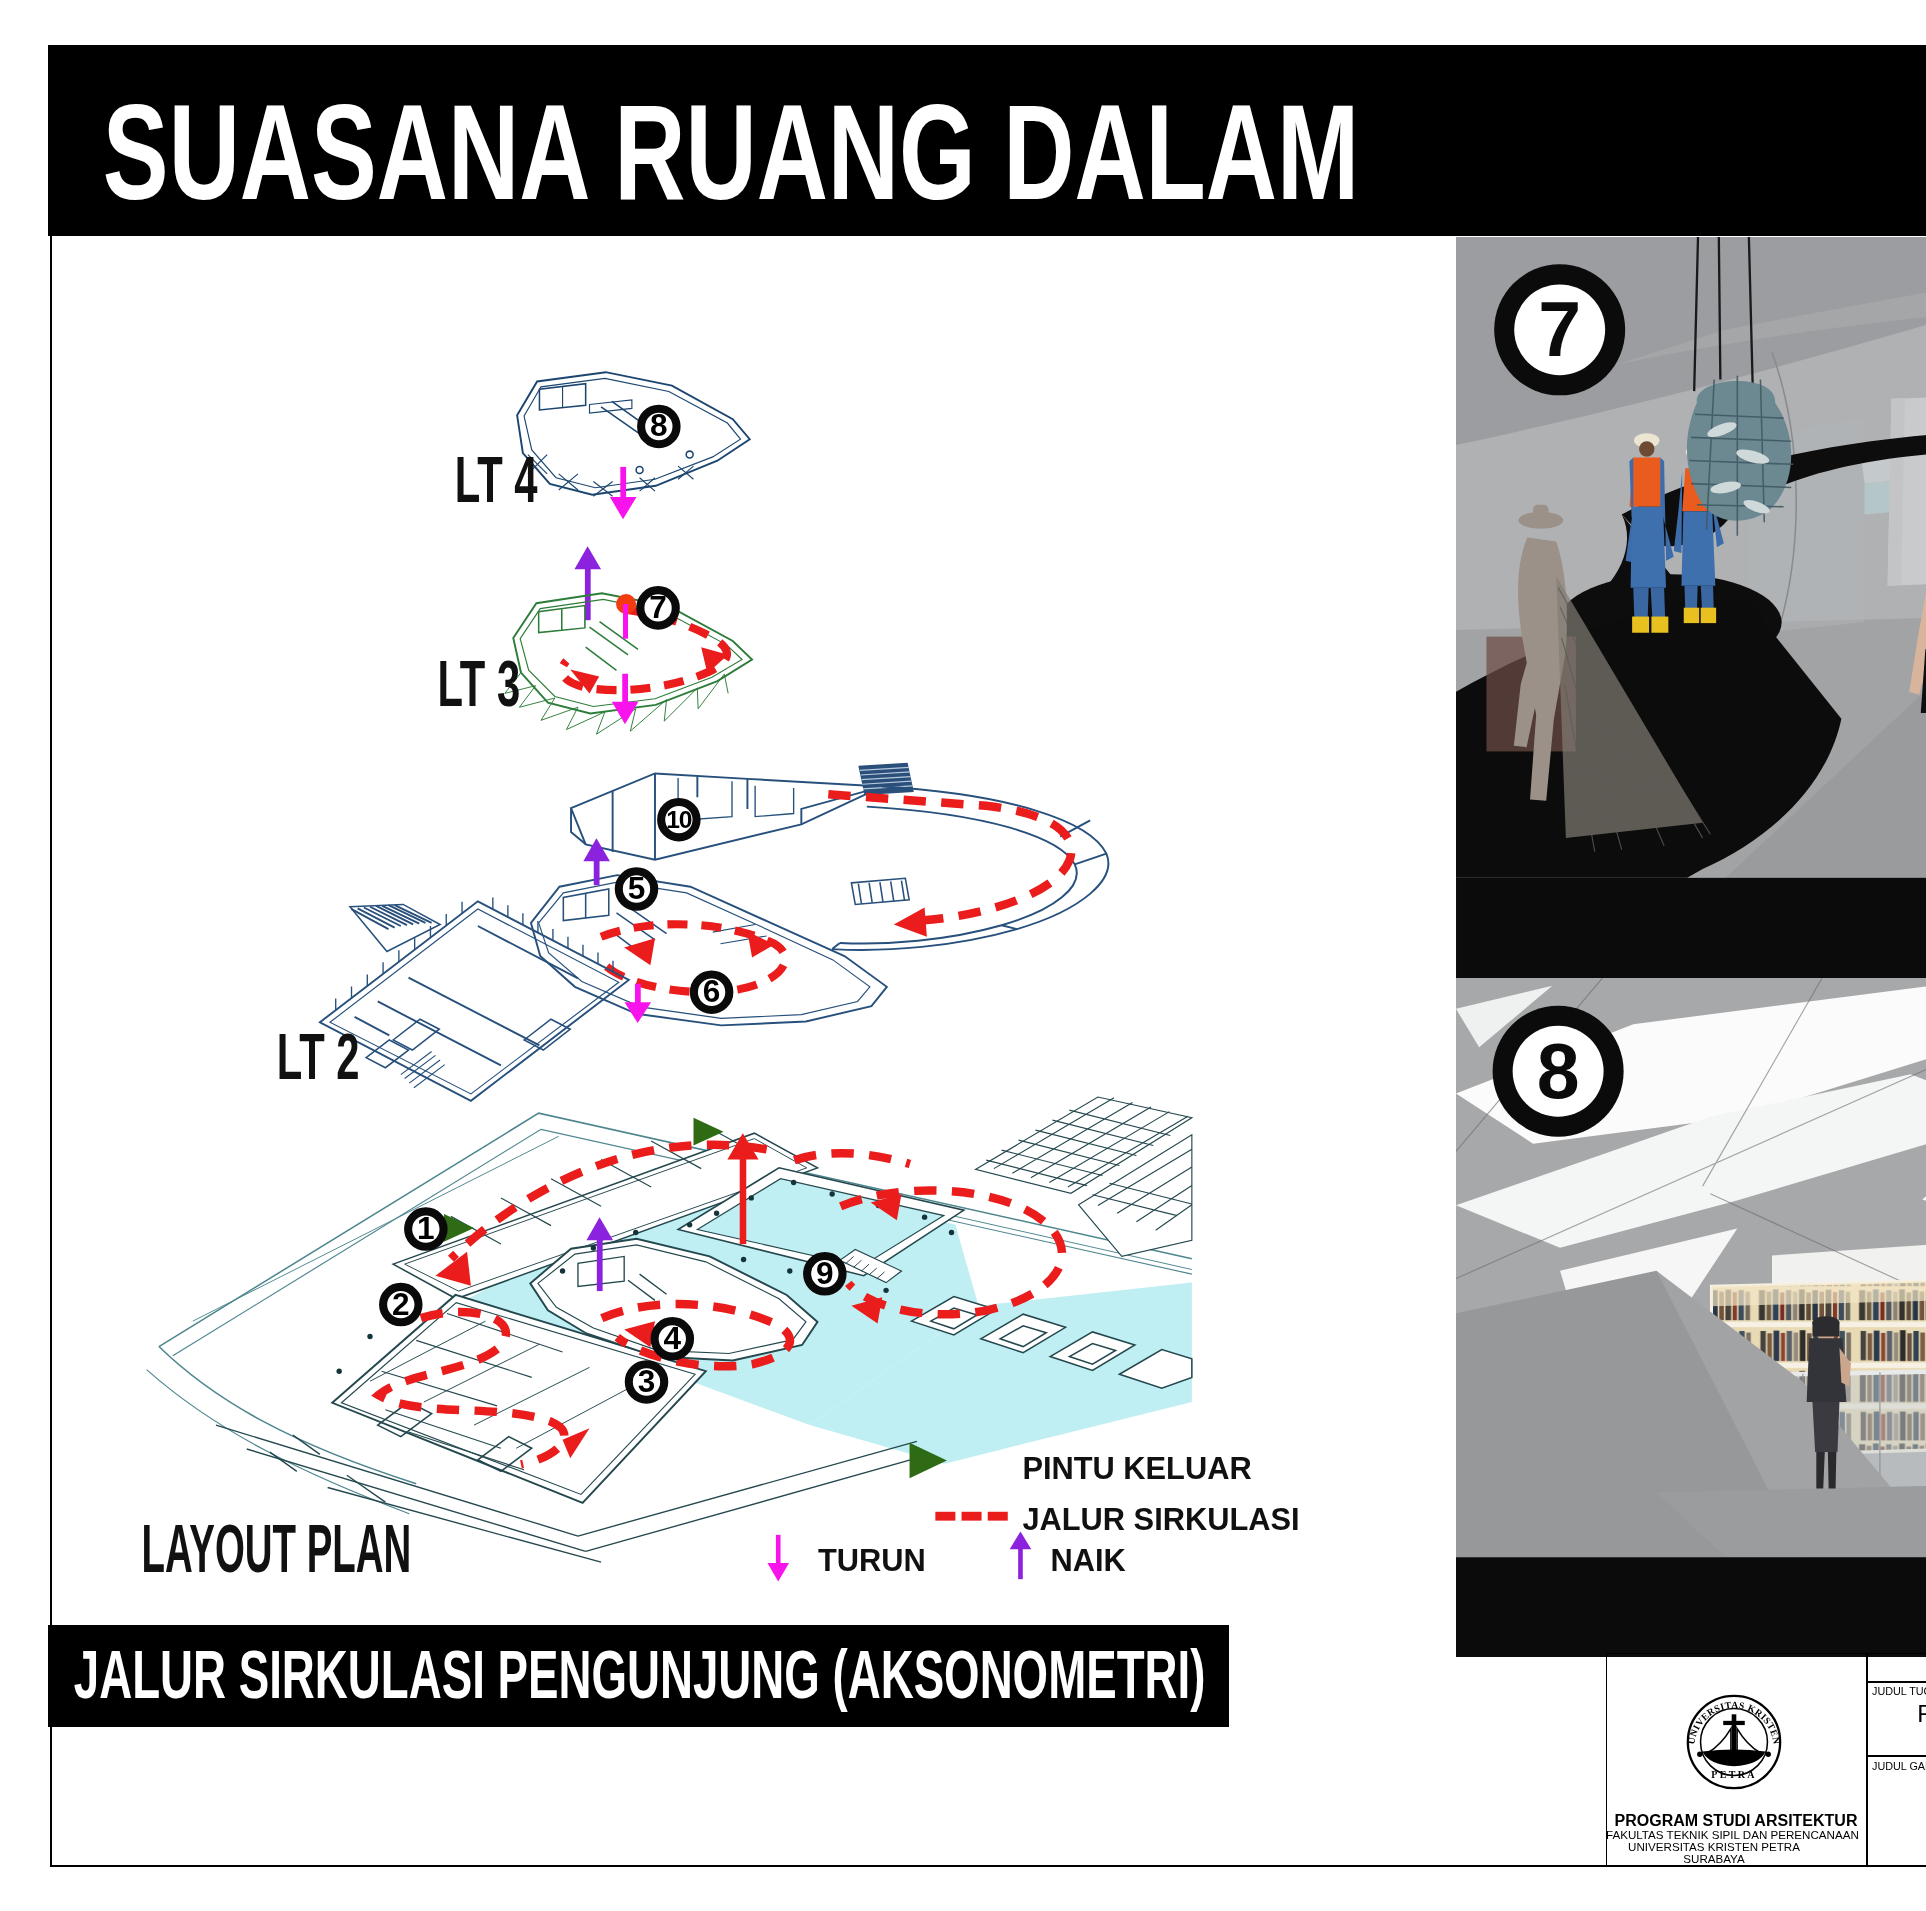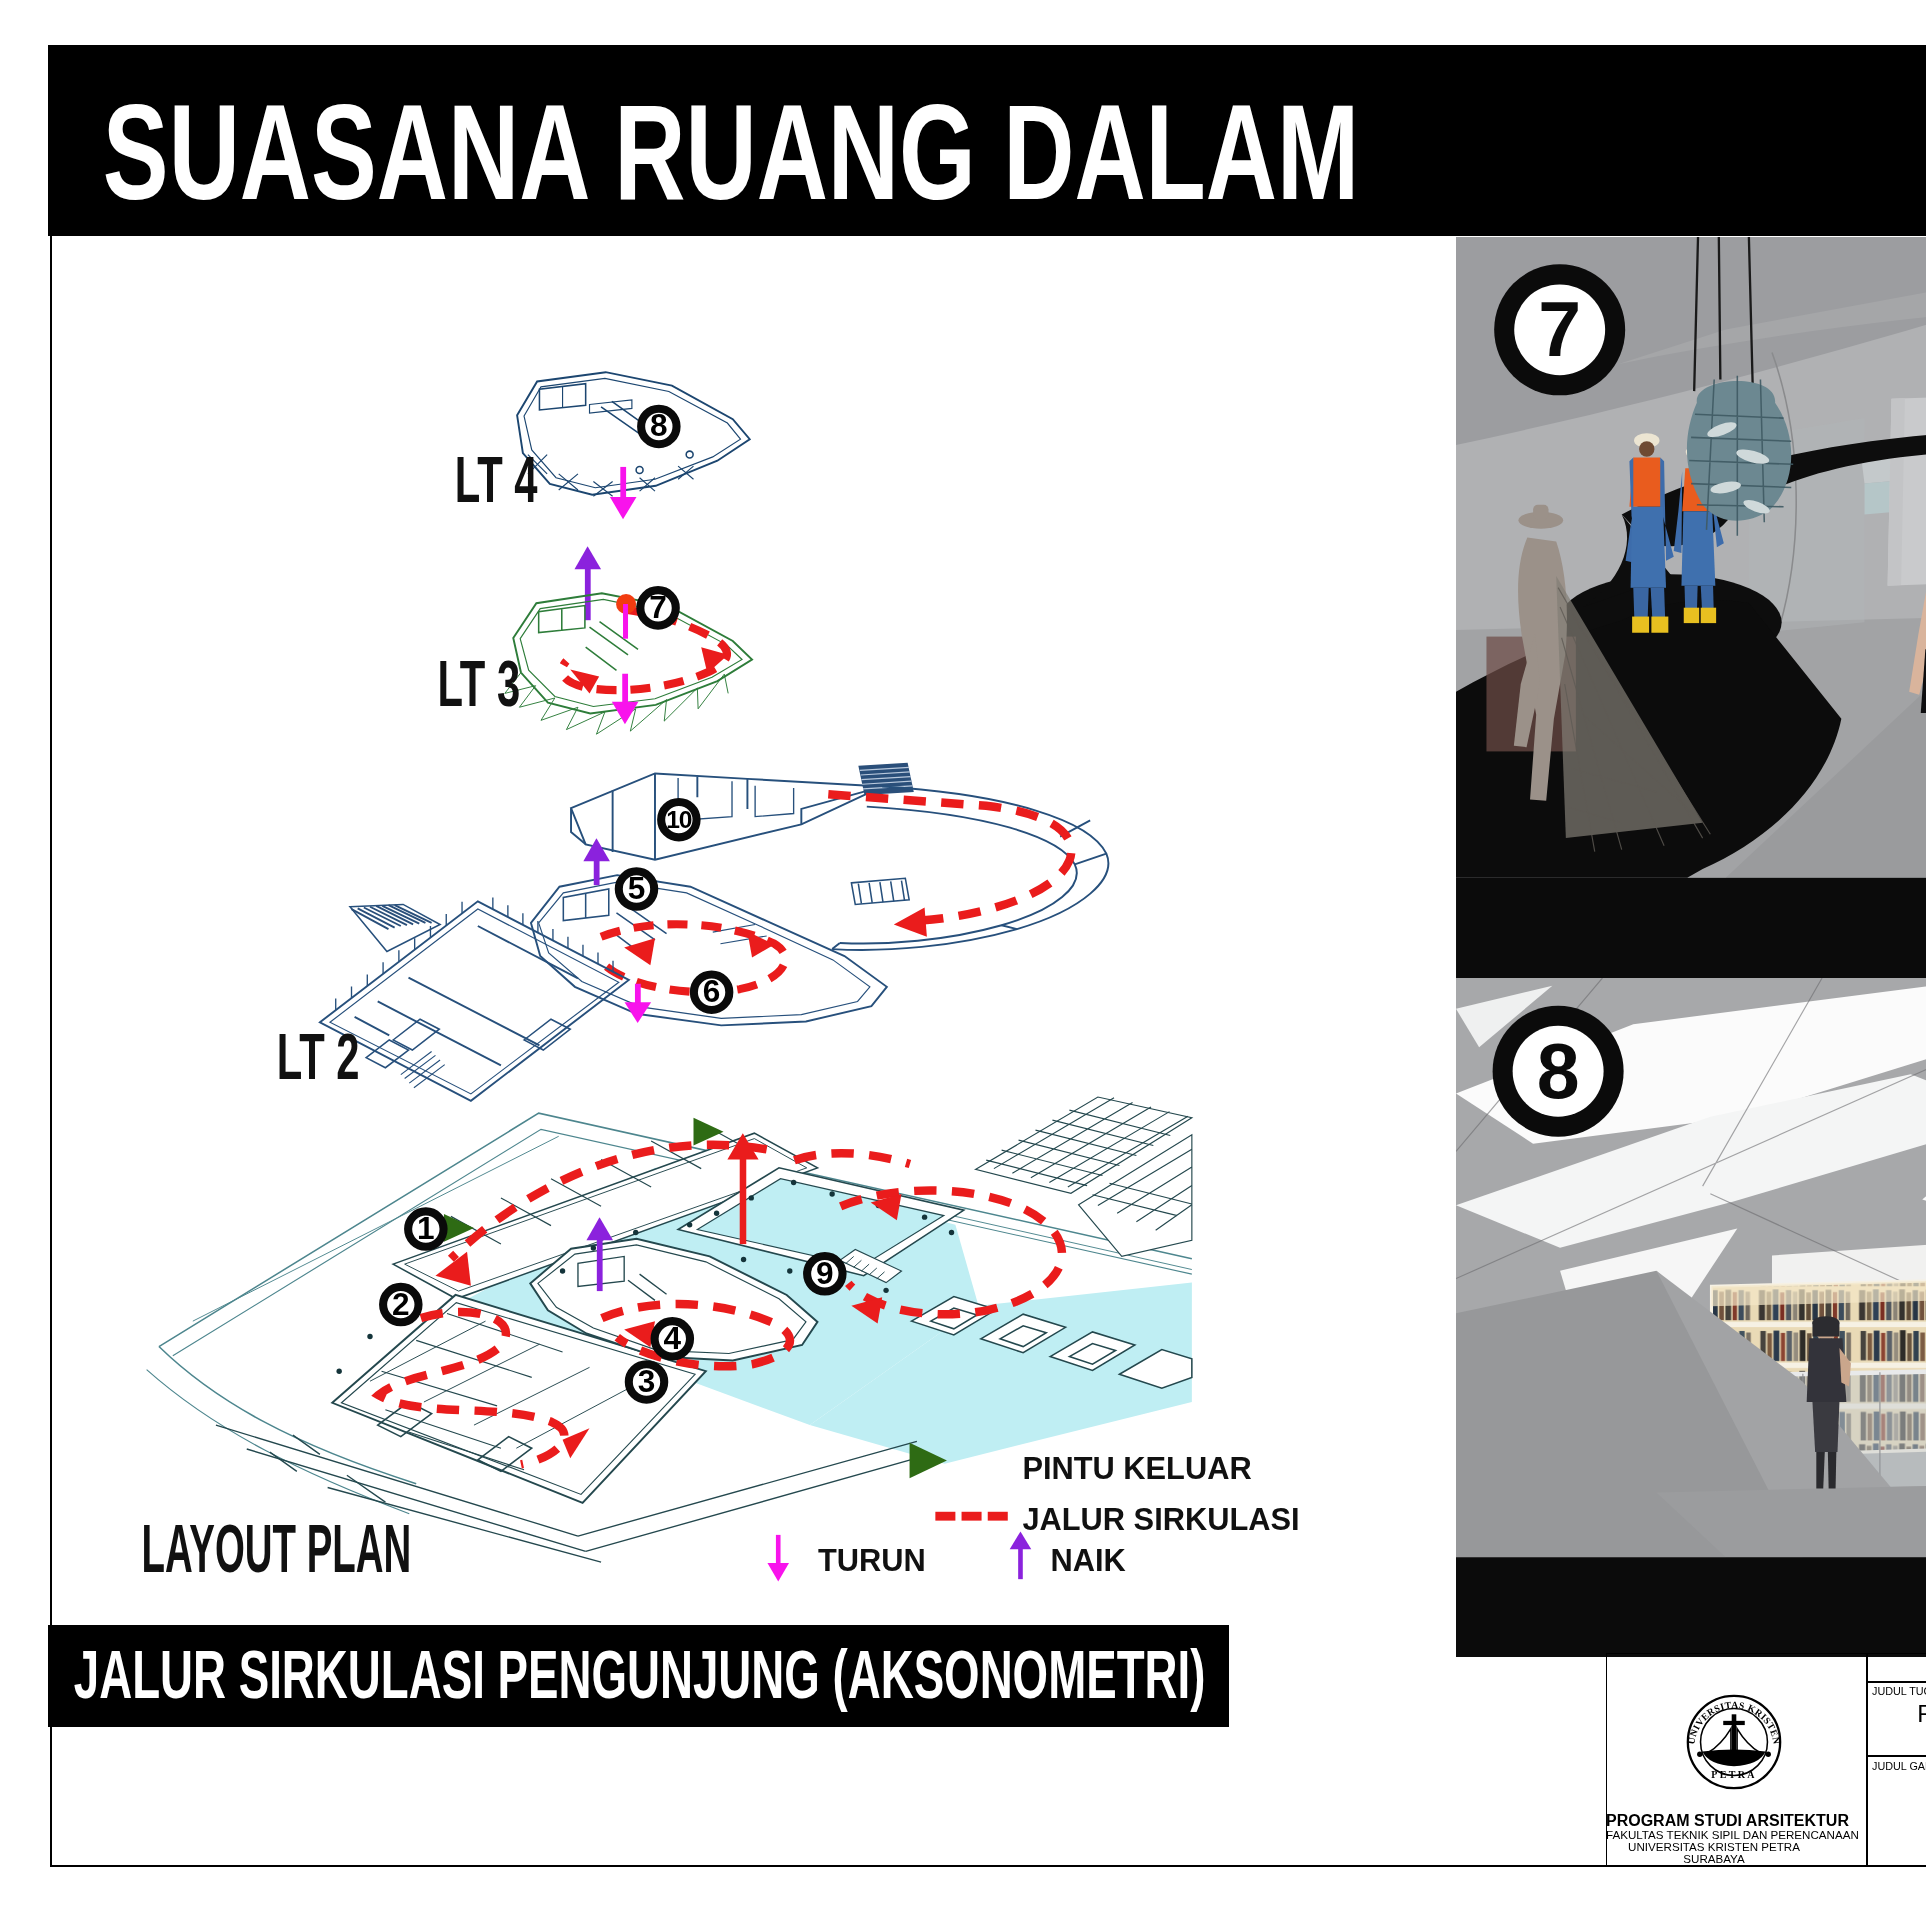--- a/index.html
+++ b/index.html
@@ -688,21 +688,21 @@
   <div class="cell" style="left:260px;top:6.2px;width:479px;height:23px;text-align:center;font-weight:bold;font-size:15.4px">TUGAS AKHIR - SEMESTER GENAP 2016/2017</div>
 
   <div class="cell lbl" style="left:266px;top:32px">JUDUL TUGAS</div>
 
   <div class="cell" style="left:260px;top:47px;width:479px;text-align:center;font-size:24px;line-height:28px">FASILITAS EDUWISATA NELAYAN<br>DI KENJERAN, SURABAYA</div>
 
   <div class="cell lbl" style="left:266px;top:107px">JUDUL GAMBAR</div>
 
   <div class="cell" style="left:260px;top:141px;width:369px;text-align:center;font-weight:bold;font-size:20px">PERSEKTIF INTERIOR</div>
 
-  <div class="cell" style="left:0;top:159px;width:232px;text-align:center;font-weight:bold;font-size:16px;white-space:nowrap">PROGRAM STUDI ARSITEKTUR</div>
+  <div class="cell" style="left:0;top:159px;width:260px;text-align:center;font-weight:bold;font-size:16px;white-space:nowrap">PROGRAM STUDI ARSITEKTUR</div>
 
   <div class="cell" style="left:0;top:176px;width:216px;text-align:center;font-size:11.6px;line-height:12px;white-space:nowrap">FAKULTAS TEKNIK SIPIL DAN PERENCANAAN<br>UNIVERSITAS KRISTEN PETRA<br>SURABAYA</div>
 </div>
 
 <svg class="abs" style="left:1684px;top:1692px" width="100" height="100" viewBox="0 0 260 260">
   <circle cx="130" cy="130" r="120" fill="#fff" stroke="#000" stroke-width="6"></circle>
   <circle cx="130" cy="130" r="87" fill="#fff" stroke="#000" stroke-width="4"></circle>
   <path id="lgtop" d="M 27 145 A 103 103 0 1 1 233 145" fill="none"></path>
   <text font-size="25" font-weight="bold" font-family="Liberation Serif, serif" fill="#000" letter-spacing="1"><textPath href="#lgtop" startOffset="50%" text-anchor="middle">UNIVERSITAS KRISTEN</textPath></text>
   <text x="130" y="224" font-size="26" font-weight="bold" font-family="Liberation Serif, serif" fill="#000" text-anchor="middle" letter-spacing="6">PETRA</text>

